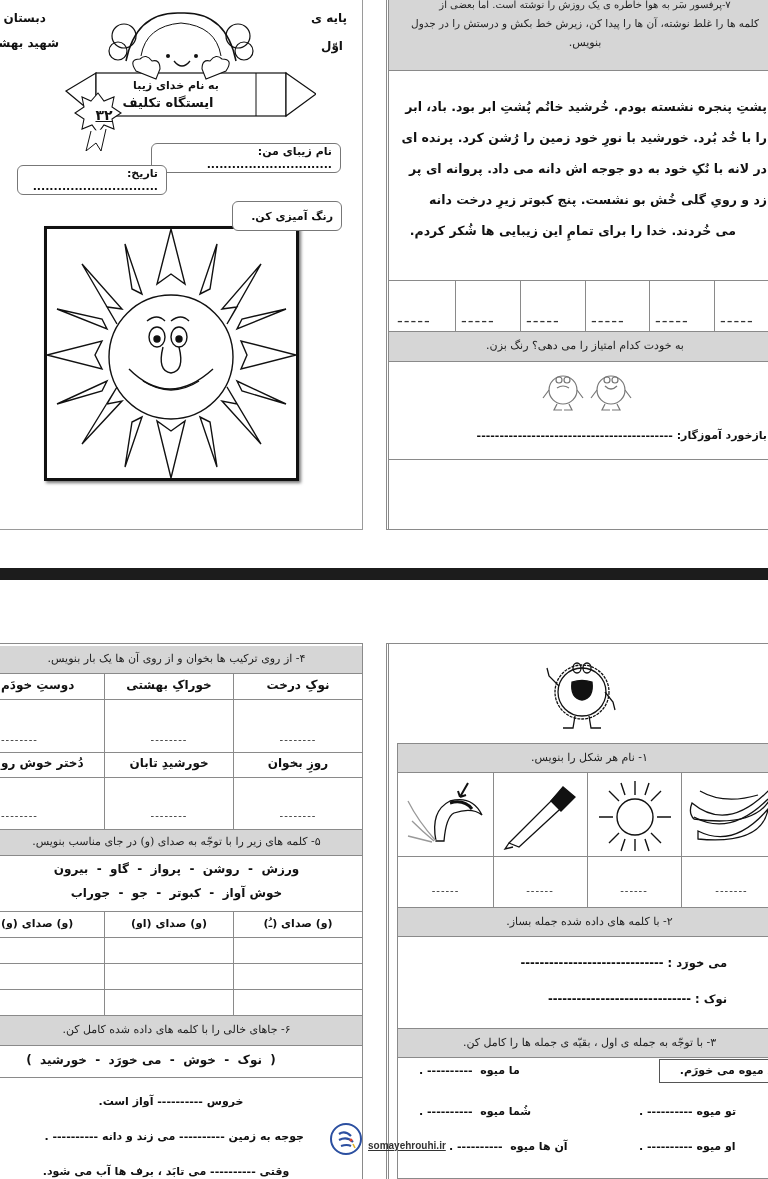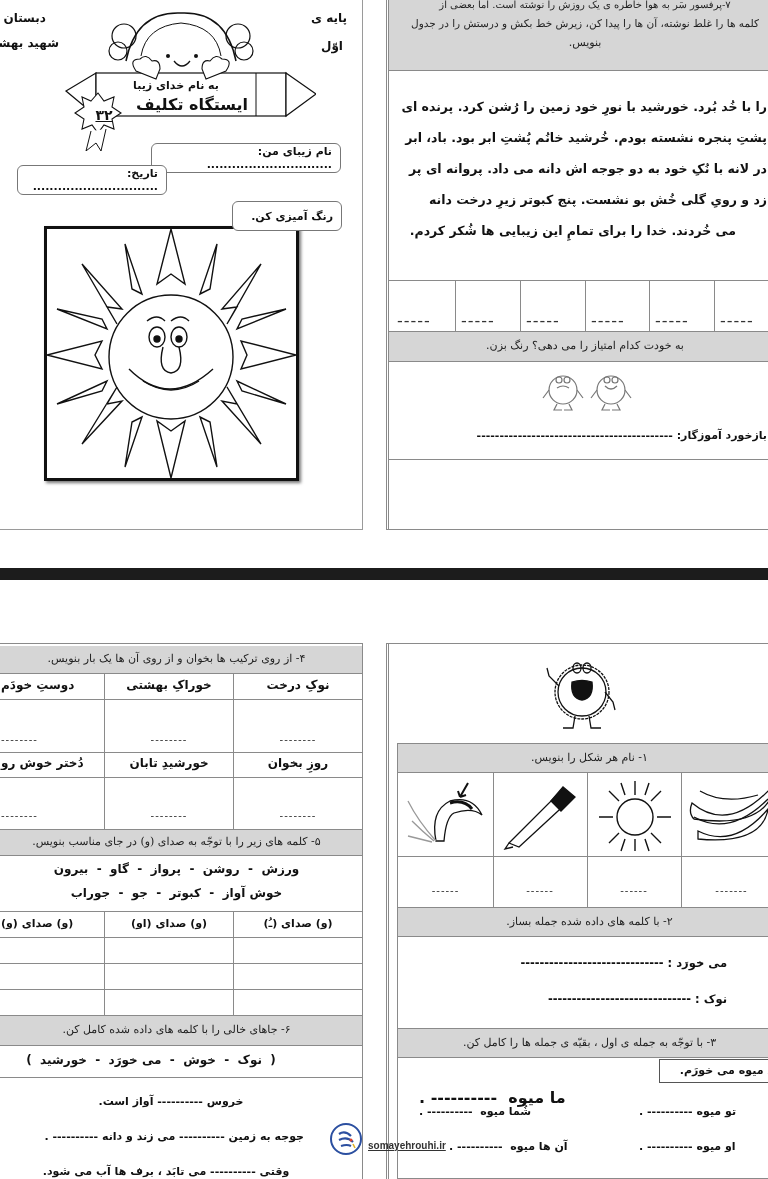--- a/index.html
+++ b/index.html
@@ -47,21 +47,21 @@
       <polygon points="240,72 270,93 240,115" fill="#fff" stroke="#111" stroke-width="1.2"></polygon>
 
       <path d="M90 70 q-8 -12 4 -12 q6 -6 12 2 q8 -2 8 8 l-4 10 z" fill="#fff" stroke="#111" stroke-width="1.1"></path>
       <path d="M180 70 q8 -12 -4 -12 q-6 -6 -12 2 q-8 -2 -8 8 l4 10 z" fill="#fff" stroke="#111" stroke-width="1.1"></path>
 
       <polygon points="45,100 52,92 58,100 68,96 66,106 75,112 66,118 68,128 58,124 52,132 46,124 36,128 38,118 29,112 38,106 36,96" fill="#fff" stroke="#111" stroke-width="1.1"></polygon>
       <path d="M45 130 L40 150 L50 142 L55 150 L60 128" fill="#fff" stroke="#111" stroke-width="1"></path>
     </svg>
   </div>
   <div class="abs bold rtl center" style="left:120px; top:88px; width:130px; font-size:11px;">به نام خدای زیبا</div>
-  <div class="abs bold rtl center" style="left:136px; top:104px; width:130px; font-size:16px;">ایستگاه تکلیف</div>
+  <div class="abs bold rtl center" style="left:112px; top:104px; width:130px; font-size:13px;">ایستگاه تکلیف</div>
   <div class="abs bold center" style="left:98px; top:116px; width:30px; font-size:14px;text-decoration:underline;">۳۲</div>
 
   <div class="boxlabel" style="left:160px; top:152px; width:190px; height:30px;">نام زیبای من: ..............................</div>
   <div class="boxlabel" style="left:26px; top:174px; width:150px; height:30px;">تاریخ: ..............................</div>
 
   <div class="abs" style="left:53px; top:235px; width:255px; height:255px; border:3px solid #111; box-shadow:2px 2px 3px #777;">
     <svg width="249" height="249" viewBox="0 0 249 249">
       <g fill="none" stroke="#111" stroke-width="1.4">
         <circle cx="124" cy="128" r="62"></circle>
 
@@ -98,22 +98,22 @@
 </div>
 
 <div class="page" style="left:386px; top:-10px; width:392px; height:540px; border-left:3px double #8a8a8a;">
   <div class="hdr gray" style="left:0; top:0; width:392px; height:80px; border-top:none;">
     <div style="white-space:nowrap; margin-top:8px; font-size:10px;">۷-پرفسور سَر به هوا خاطره ی یک روزش را نوشته است. اما بعضی از</div>
     <div style="white-space:nowrap; margin-top:7px; font-size:10.5px;">کلمه ها را غلط نوشته، آن ها را پیدا کن، زیرش خط بکش و درستش را در جدول</div>
     <div style="margin-top:7px;">بنویس.</div>
   </div>
 
   <div class="abs rtl bold" style="right:10px; top:100px; width:400px; font-size:12.5px; line-height:31px; white-space:nowrap; text-align:right;">
+    <div>پشتِ پنجره نشسته بودم. خُرشید خانُم پُشتِ ابر بود. باد، ابر</div>
     <div>را با خُد بُرد. خورشید با نورِ خود زمین را رُشن کرد. پرنده ای</div>
-    <div>پشتِ پنجره نشسته بودم. خُرشید خانُم پُشتِ ابر بود. باد، ابر</div>
     <div>در لانه با نُکِ خود به دو جوجه اش دانه می داد. پروانه ای پر</div>
     <div>زد و رویِ گلی خُش بو نشست. پنج کبوتر زیرِ درخت دانه</div>
     <div style="padding-right:31px;">می خُردند. خدا را برای تمامِ این زیبایی ها شُکر کردم.</div>
   </div>
 
   <div class="abs" style="left:0; top:289px; width:392px; height:52px; border-top:1px solid #8a8a8a; border-bottom:1px solid #8a8a8a;">
     <div class="abs dash" style="left:8px; top:30px;">-----</div>
     <div class="line" style="left:66px; top:0; width:1px; height:52px;"></div>
     <div class="abs dash" style="left:72px; top:30px;">-----</div>
     <div class="line" style="left:131px; top:0; width:1px; height:52px;"></div>
@@ -287,21 +287,21 @@
   </div>
   <div class="abs" style="left:8px; top:293px; width:1px; height:92px; background:#8a8a8a;"></div>
   <div class="abs bold rtl" style="right:50px; top:312px; font-size:11.5px; white-space:nowrap;">می خورَد : ------------------------------</div>
   <div class="abs bold rtl" style="right:50px; top:348px; font-size:11.5px; white-space:nowrap;">نوک : ------------------------------</div>
 
   <div class="hdr gray" style="left:8px; top:384px; width:384px; height:30px; line-height:28px; border-left:1px solid #8a8a8a;">
     <span>۳- با توجّه به جمله ی اول ، بقیّه ی جمله ها را کامل کن.</span>
   </div>
   <div class="abs" style="left:8px; top:414px; width:1px; height:120px; background:#8a8a8a;"></div>
   <div class="abs bold rtl" style="left:270px; top:415px; width:130px; height:24px; border:1px solid #555; font-size:11px; line-height:22px; padding-right:4px; white-space:nowrap;">من میوه می خورَم.</div>
-  <div class="abs bold rtl" style="left:30px; top:420px; font-size:16px; white-space:pre;margin-top:24px;">ما میوه  ---------- .</div>
+  <div class="abs bold rtl" style="left:30px; top:420px; font-size:11px; white-space:pre;">ما میوه  ---------- .</div>
   <div class="abs bold rtl" style="left:250px; top:461px; font-size:11px; white-space:nowrap;">تو میوه ---------- .</div>
   <div class="abs bold rtl" style="left:30px; top:461px; font-size:11px; white-space:pre;">شُما میوه  ---------- .</div>
   <div class="abs bold rtl" style="left:250px; top:496px; font-size:11px; white-space:nowrap;">او میوه ---------- .</div>
   <div class="abs bold rtl" style="left:60px; top:496px; font-size:11px; white-space:pre;">آن ها میوه  ---------- .</div>
   <div class="line" style="left:8px; top:534px; width:384px; height:1px;"></div>
 </div>
 
 <div class="abs" style="left:330px; top:1123px; width:32px; height:32px; border-radius:50%; border:2px solid #2b4fa0; background:#fff; display:flex; align-items:center; justify-content:center;">
   <svg width="22" height="22" viewBox="0 0 22 22">
     <path d="M4 6 q6 -4 12 2 M4 12 q8 -4 14 2 M6 18 q6 -2 10 0" fill="none" stroke="#2b4fa0" stroke-width="2.2"></path>

